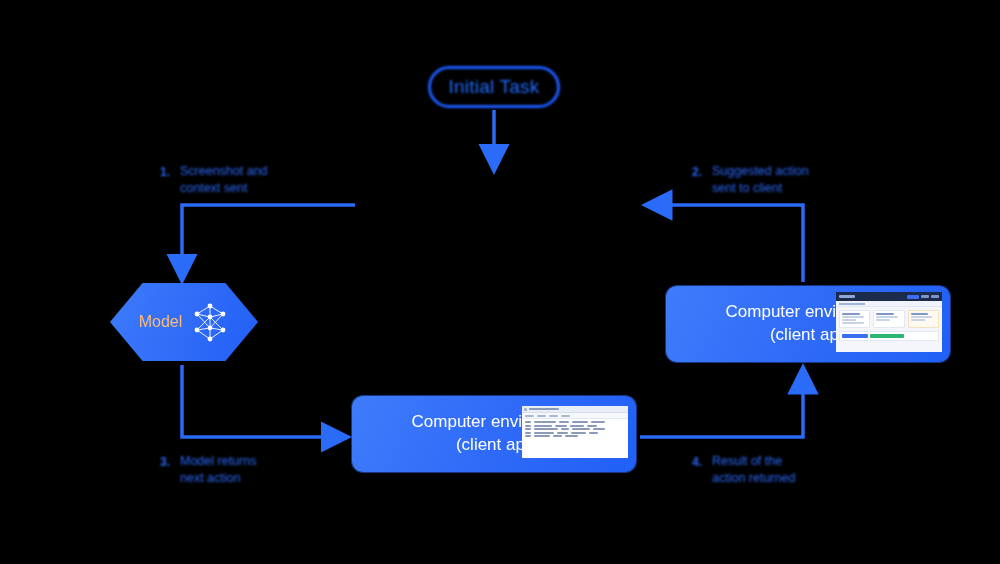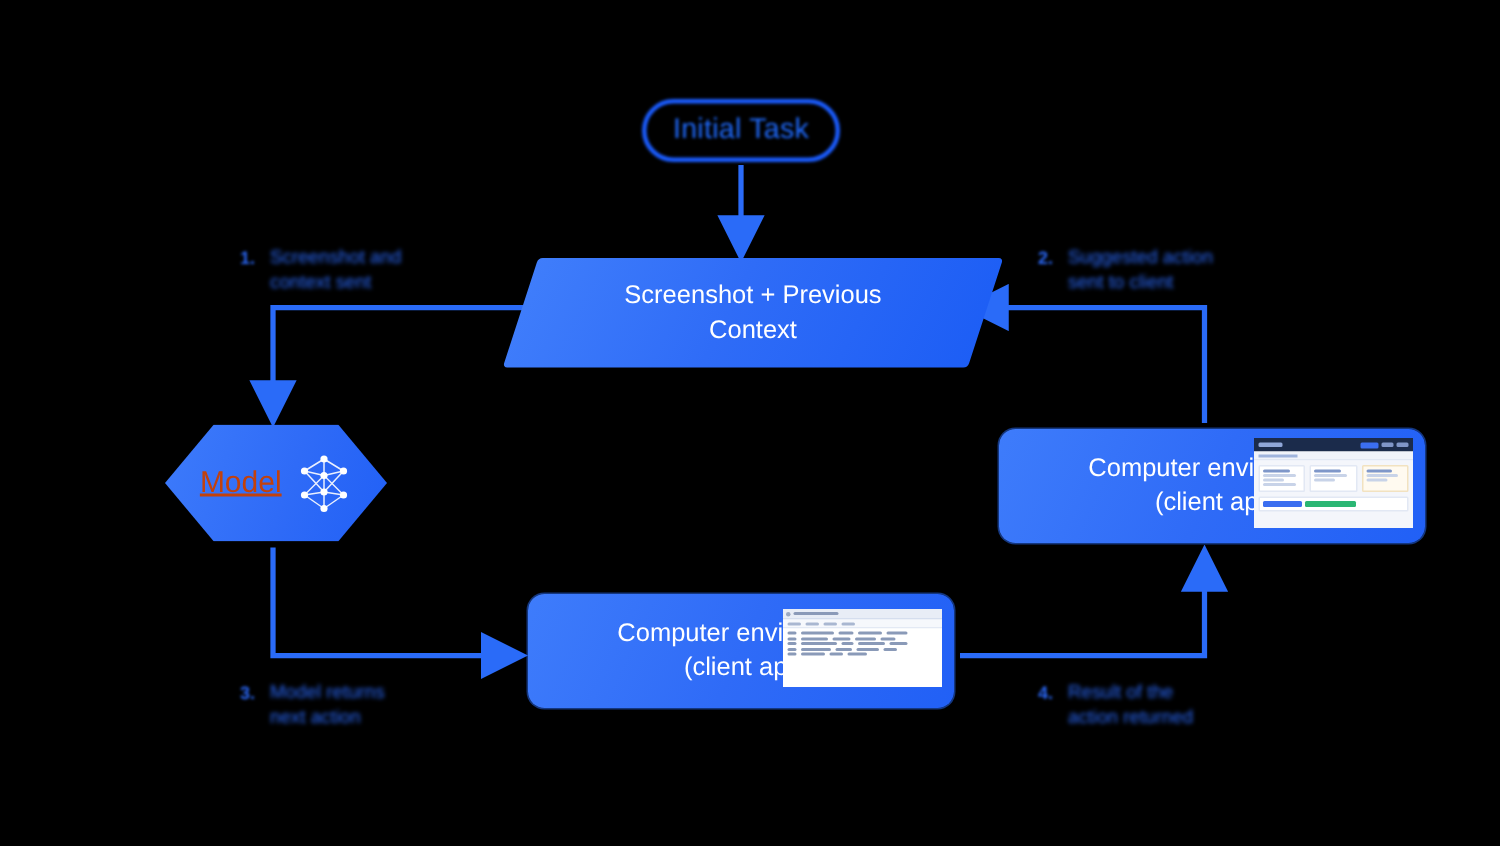--- a/index.html
+++ b/index.html
@@ -60,21 +60,21 @@
     width: 100%; height: 100%;
     background: linear-gradient(110deg, #3d7bfb 0%, #2f6bf7 55%, #2160f6 100%);
     clip-path: polygon(22% 0%, 78% 0%, 100% 50%, 78% 100%, 22% 100%, 0% 50%);
   }
   #model-node .hex-inner {
     position: absolute; inset: 0;
     display: flex; align-items: center; justify-content: center;
     gap: 9px;
   }
   #model-node .model-label {
-    color: #c2410c; font-size: 20px; text-decoration: underline;
+    color: #fdba74; font-size: 16px;
   }
   #model-node .nn-icon { width: 38px; height: 44px; display: block; }
 
   
   .env-card {
     border-radius: 11px;
     background: linear-gradient(115deg, #3e7cfb 0%, #2f6bf7 50%, #2160f6 100%);
     box-shadow: 0 0 0 1px rgba(40,110,255,.5);
     display: flex; align-items: center;
   }
@@ -166,25 +166,20 @@
 
     <path d="M640,437 L803,437 L803,370" stroke="#2a6bf8" stroke-width="3.5" fill="none" marker-end="url(#ah)"></path>
 
     <path d="M803,282 L803,205 L648,205" stroke="#2a6bf8" stroke-width="3.5" fill="none" marker-end="url(#ah)"></path>
   </svg>
 
   <div id="initial-task" class="abs">
     <span>Initial Task</span>
   </div>
 
-  <div id="screenshot-context" class="abs">
-    <div class="para"></div>
-    <div class="para-label">Screenshot + Previous
-Context</div>
-  </div>
 
   <div id="model-node" class="abs">
     <div class="hex"></div>
     <div class="hex-inner">
       <span class="model-label">Model</span>
       <svg class="nn-icon" viewBox="0 0 38 44">
         <g stroke="#ffffff" stroke-width="1" opacity=".9">
           <line x1="6" y1="14" x2="19" y2="6"></line>
             <line x1="6" y1="14" x2="19" y2="17"></line>
           <line x1="6" y1="14" x2="19" y2="28"></line>

